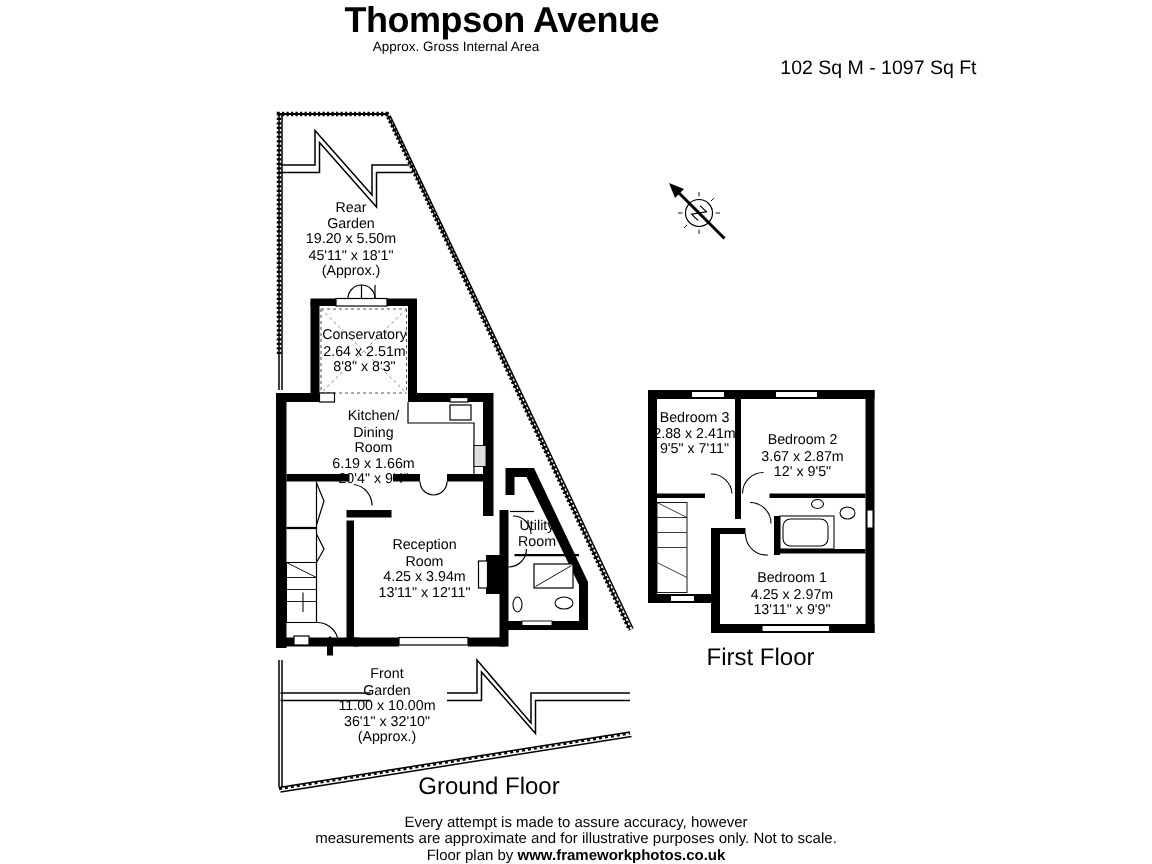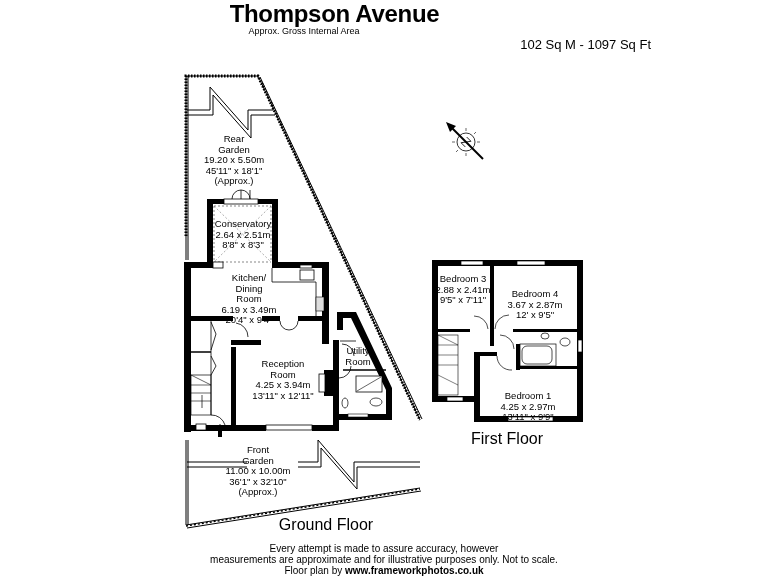--- a/index.html
+++ b/index.html
@@ -211,21 +211,21 @@
 <div class="lbl" style="left:243px; top:219px;">
   <span>Conservatory</span>
   <span>2.64 x 2.51m</span>
   <span>8'8" x 8'3"</span>
 </div>
 
 <div class="lbl" style="left:249px; top:273px;">
   <span>Kitchen/</span>
   <span>Dining</span>
   <span>Room</span>
-  <span>6.19 x 3.49m</span>
+  <span>6.19 x 1.66m</span>
   <span>20'4" x 9'4"</span>
 </div>
 
 <div class="lbl" style="left:283px; top:359px;">
   <span>Reception</span>
   <span>Room</span>
   <span>4.25 x 3.94m</span>
   <span>13'11" x 12'11"</span>
 </div>
 
@@ -242,26 +242,26 @@
   <span>(Approx.)</span>
 </div>
 
 <div class="lbl" style="left:463px; top:274px;">
   <span>Bedroom 3</span>
   <span>2.88 x 2.41m</span>
   <span>9'5" x 7'11"</span>
 </div>
 
 <div class="lbl" style="left:535px; top:289px;">
-  <span>Bedroom 4</span>
+  <span>Bedroom 2</span>
   <span>3.67 x 2.87m</span>
   <span>12' x 9'5"</span>
 </div>
 
-<div class="lbl" style="left:528px; top:391px;">
+<div class="lbl" style="left:528px; top:381px;">
   <span>Bedroom 1</span>
   <span>4.25 x 2.97m</span>
   <span>13'11" x 9'9"</span>
 </div>
 
 <div class="floor-label" style="left:326px; top:516px;">Ground Floor</div>
 <div class="floor-label" style="left:507px; top:430px;">First Floor</div>
 
 <div class="disclaimer">
   <div>Every attempt is made to assure accuracy, however</div>

